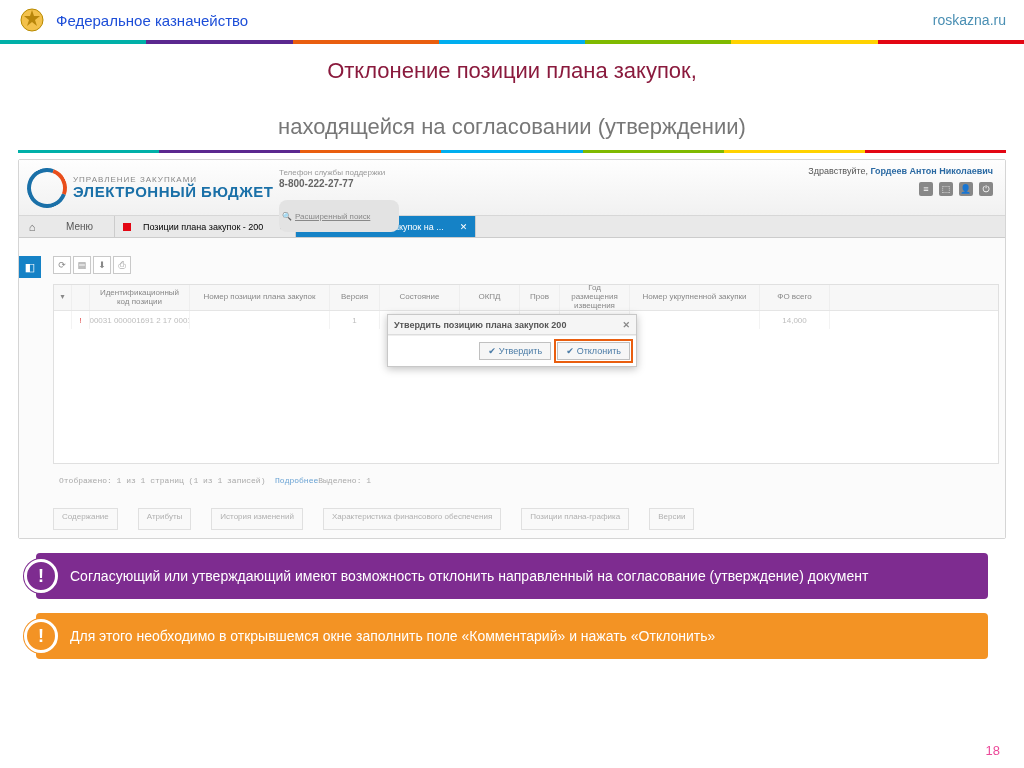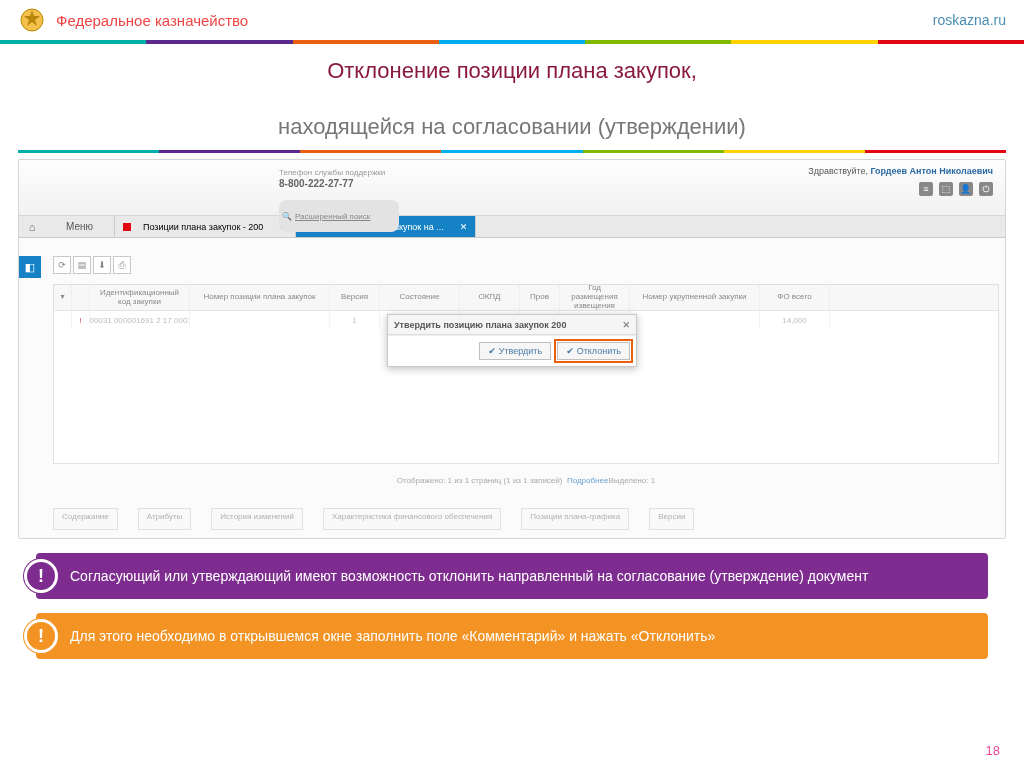--- a/index.html
+++ b/index.html
@@ -1,21 +1,21 @@
 <!DOCTYPE html>
 <html><head>
 <meta charset="utf-8">
 <style>
   * { box-sizing: border-box; margin: 0; padding: 0; }
   body { width: 1024px; height: 768px; font-family: Arial, Helvetica, sans-serif; background: #fff; position: relative; overflow: hidden; }
 
   
   .top-header { height: 40px; display: flex; align-items: center; padding: 0 18px; }
   .top-header .emblem { width: 28px; height: 28px; margin-right: 10px; display:flex; align-items:center; justify-content:center;}
-  .top-header .title { color: #ef4444; font-size: 15px; flex: 1; }
+  .top-header .title { color: #1d4ed8; font-size: 15px; flex: 1; }
   .top-header .site  { color: #4a8fb3; font-size: 14px; }
 
   .rainbow-bar { height: 4px; display: flex; }
   .rainbow-bar > div { flex: 1; }
   .c1 { background:#00b0a8; } .c2 { background:#5b288f; } .c3 { background:#e95e0f; }
   .c4 { background:#00aeef; } .c5 { background:#7fba00; } .c6 { background:#ffd200; }
   .c7 { background:#e30613; }
 
   
   .slide-title { text-align: center; margin: 14px 0 10px; }
@@ -63,21 +63,21 @@
   .grid-zone { position:absolute; left:34px; right:6px; top:46px; height:180px; background:#fff; border:1px solid #e0e0e0;}
   .grid-head { height:26px; background:#f7f7f7; border-bottom:1px solid #e5e5e5; display:flex;}
   .gh { font-size:8px; color:#888; padding:2px 4px; border-right:1px solid #eee; display:flex; align-items:center; justify-content:center; text-align:center; line-height:1.1;}
   .grid-row { height:18px; display:flex; color:#bdbdbd; font-size:8px;}
   .gc { padding:2px 4px; border-right:1px solid #f3f3f3; display:flex; align-items:center; justify-content:center; overflow:hidden; white-space:nowrap;}
   .gc.red { color:#d44;}
   .w-chk{width:18px;} .w-chk2{width:18px;} .w-ikz{width:100px;} .w-num{width:140px;}
   .w-ver{width:50px;} .w-stat{width:80px;} .w-okpd{width:60px;} .w-prov{width:40px;}
   .w-god{width:70px;} .w-nuz{width:130px;} .w-fo{width:70px;}
 
-  .grid-footer { position:absolute; left:34px; right:6px; top:232px; height:20px; font-size:8px; color:#aaa; display:flex; align-items:center; justify-content:center; padding:0 6px;}
+  .grid-footer { position:absolute; left:34px; right:6px; top:232px; height:20px; font-size:8px; color:#aaa; display:flex; align-items:center; justify-content:flex-start; padding:0 6px;font-family:Liberation Mono, monospace;}
   .grid-footer a{ color:#6aa3d4; text-decoration:none;}
   .bottom-tabs { position:absolute; left:34px; right:6px; bottom:8px; height:22px; display:flex; gap:20px;}
   .bottom-tabs .bt{ padding:3px 8px; font-size:8px; color:#b0b0b0; border:1px solid #e0e0e0; background:#f9f9f9;}
 
   
   .modal { position:absolute; left:50%; top:76px; transform:translateX(-50%); width:250px; background:#fff; border:1px solid #c8c8c8; box-shadow:0 2px 8px rgba(0,0,0,0.25); z-index:5;}
   .modal-hd { height:20px; background:#f5f5f5; border-bottom:1px solid #ddd; display:flex; align-items:center; padding:0 6px; font-size:9px; color:#555; font-weight:bold;}
   .modal-hd .mx { margin-left:auto; color:#888; cursor:default;}
   .modal-body { padding:6px;}
   .modal-body label{ font-size:9px; color:#666; display:block; margin-bottom:2px;}
@@ -132,20 +132,27 @@
     <div class="c4"></div>
     <div class="c5"></div>
     <div class="c6"></div>
     <div class="c7"></div>
 </div>
 
 <div class="shot-wrap">
   <div class="shot-inner">
 
     <div class="app-header">
+      <div class="app-logo">
+        <div class="ring"></div>
+        <div class="txt">
+          <div class="small">УПРАВЛЕНИЕ ЗАКУПКАМИ</div>
+          <div class="big">ЭЛЕКТРОННЫЙ БЮДЖЕТ</div>
+        </div>
+      </div>
       <div class="support">
         <div>Телефон службы поддержки</div>
         <div class="phone">8-800-222-27-77</div>
       </div>
       <div class="search-pill">Расширенный поиск</div>
       <div class="greeting">
         <span>Здравствуйте, </span><b>Гордеев Антон Николаевич</b>
       </div>
       <div class="toolbar-icons">
         <div class="ico">≡</div>
@@ -176,21 +183,21 @@
         <div class="btn">⟳</div>
         <div class="btn">▤</div>
         <div class="btn">⬇</div>
         <div class="btn">⎙</div>
       </div>
 
       <div class="grid-zone">
         <div class="grid-head">
           <div class="gh w-chk">▾</div>
           <div class="gh w-chk2"></div>
-          <div class="gh w-ikz">Идентификационный код закупки</div>
+          <div class="gh w-ikz">Идентификационный код позиции</div>
           <div class="gh w-num">Номер позиции плана закупок</div>
           <div class="gh w-ver">Версия</div>
           <div class="gh w-stat">Состояние</div>
           <div class="gh w-okpd">ОКПД</div>
           <div class="gh w-prov">Пров</div>
           <div class="gh w-god">Год размещения извещения</div>
           <div class="gh w-nuz">Номер укрупненной закупки</div>
           <div class="gh w-fo">ФО всего</div>
         </div>
         <div class="grid-row">

